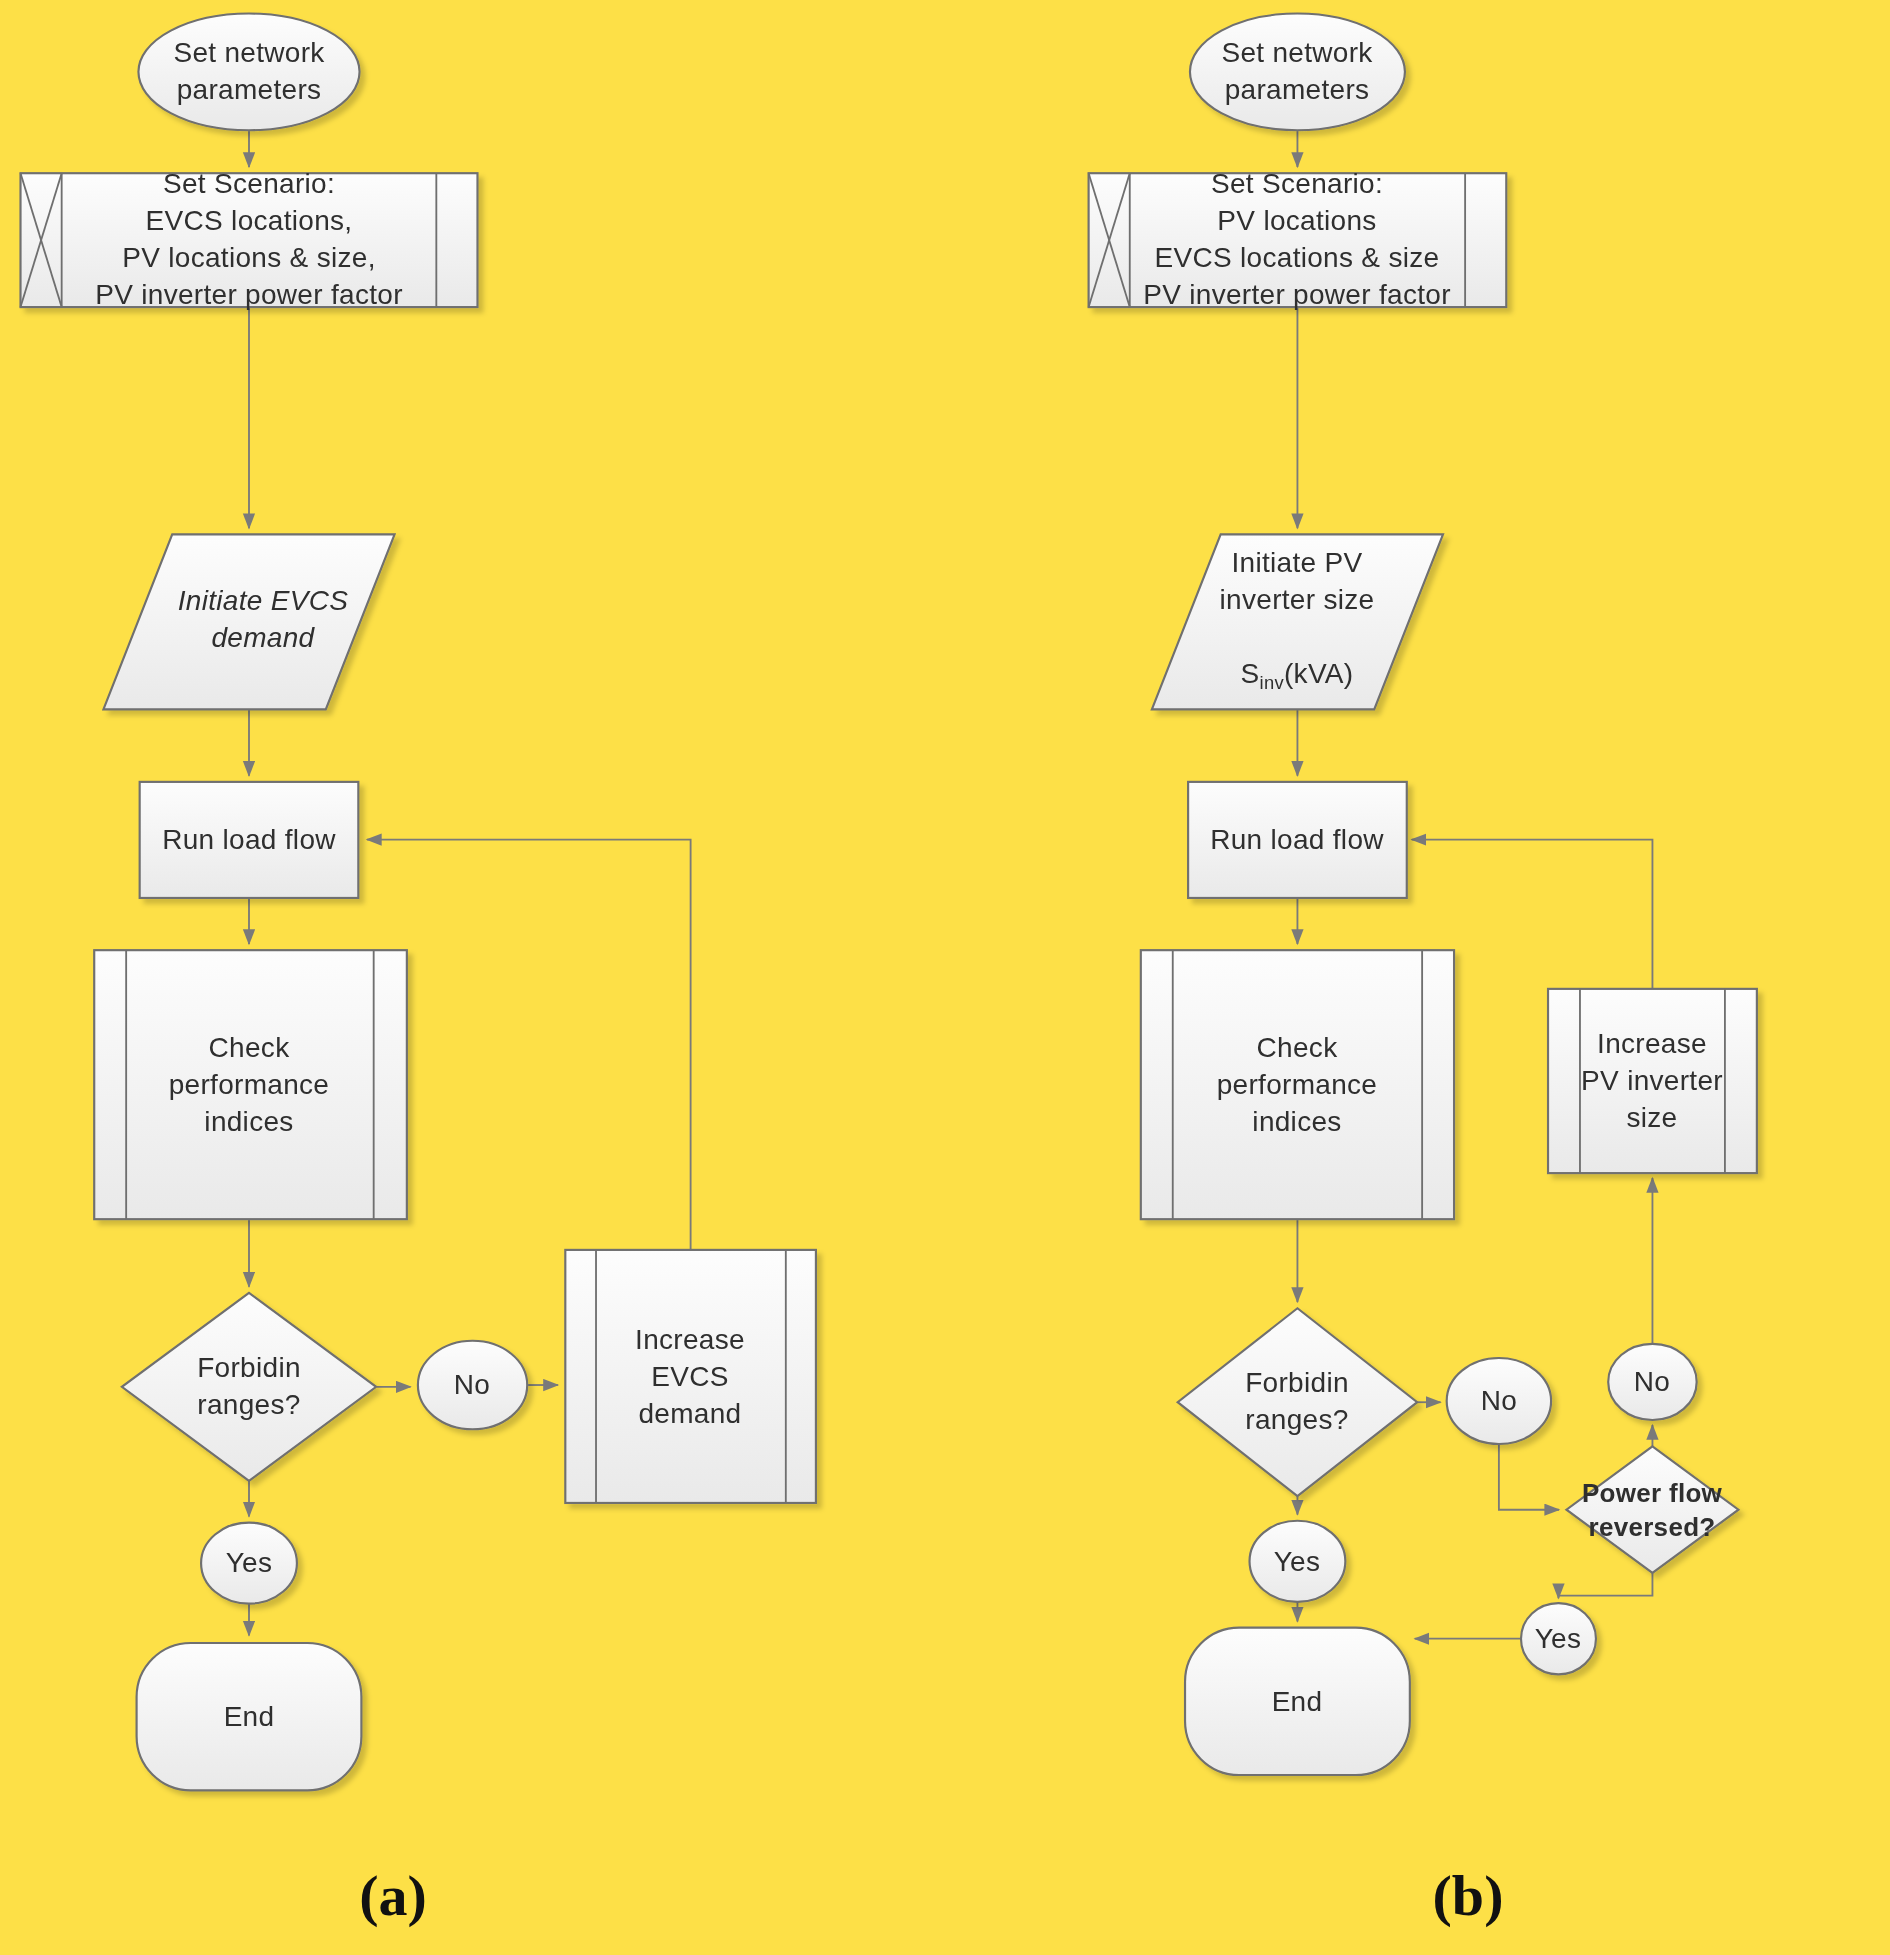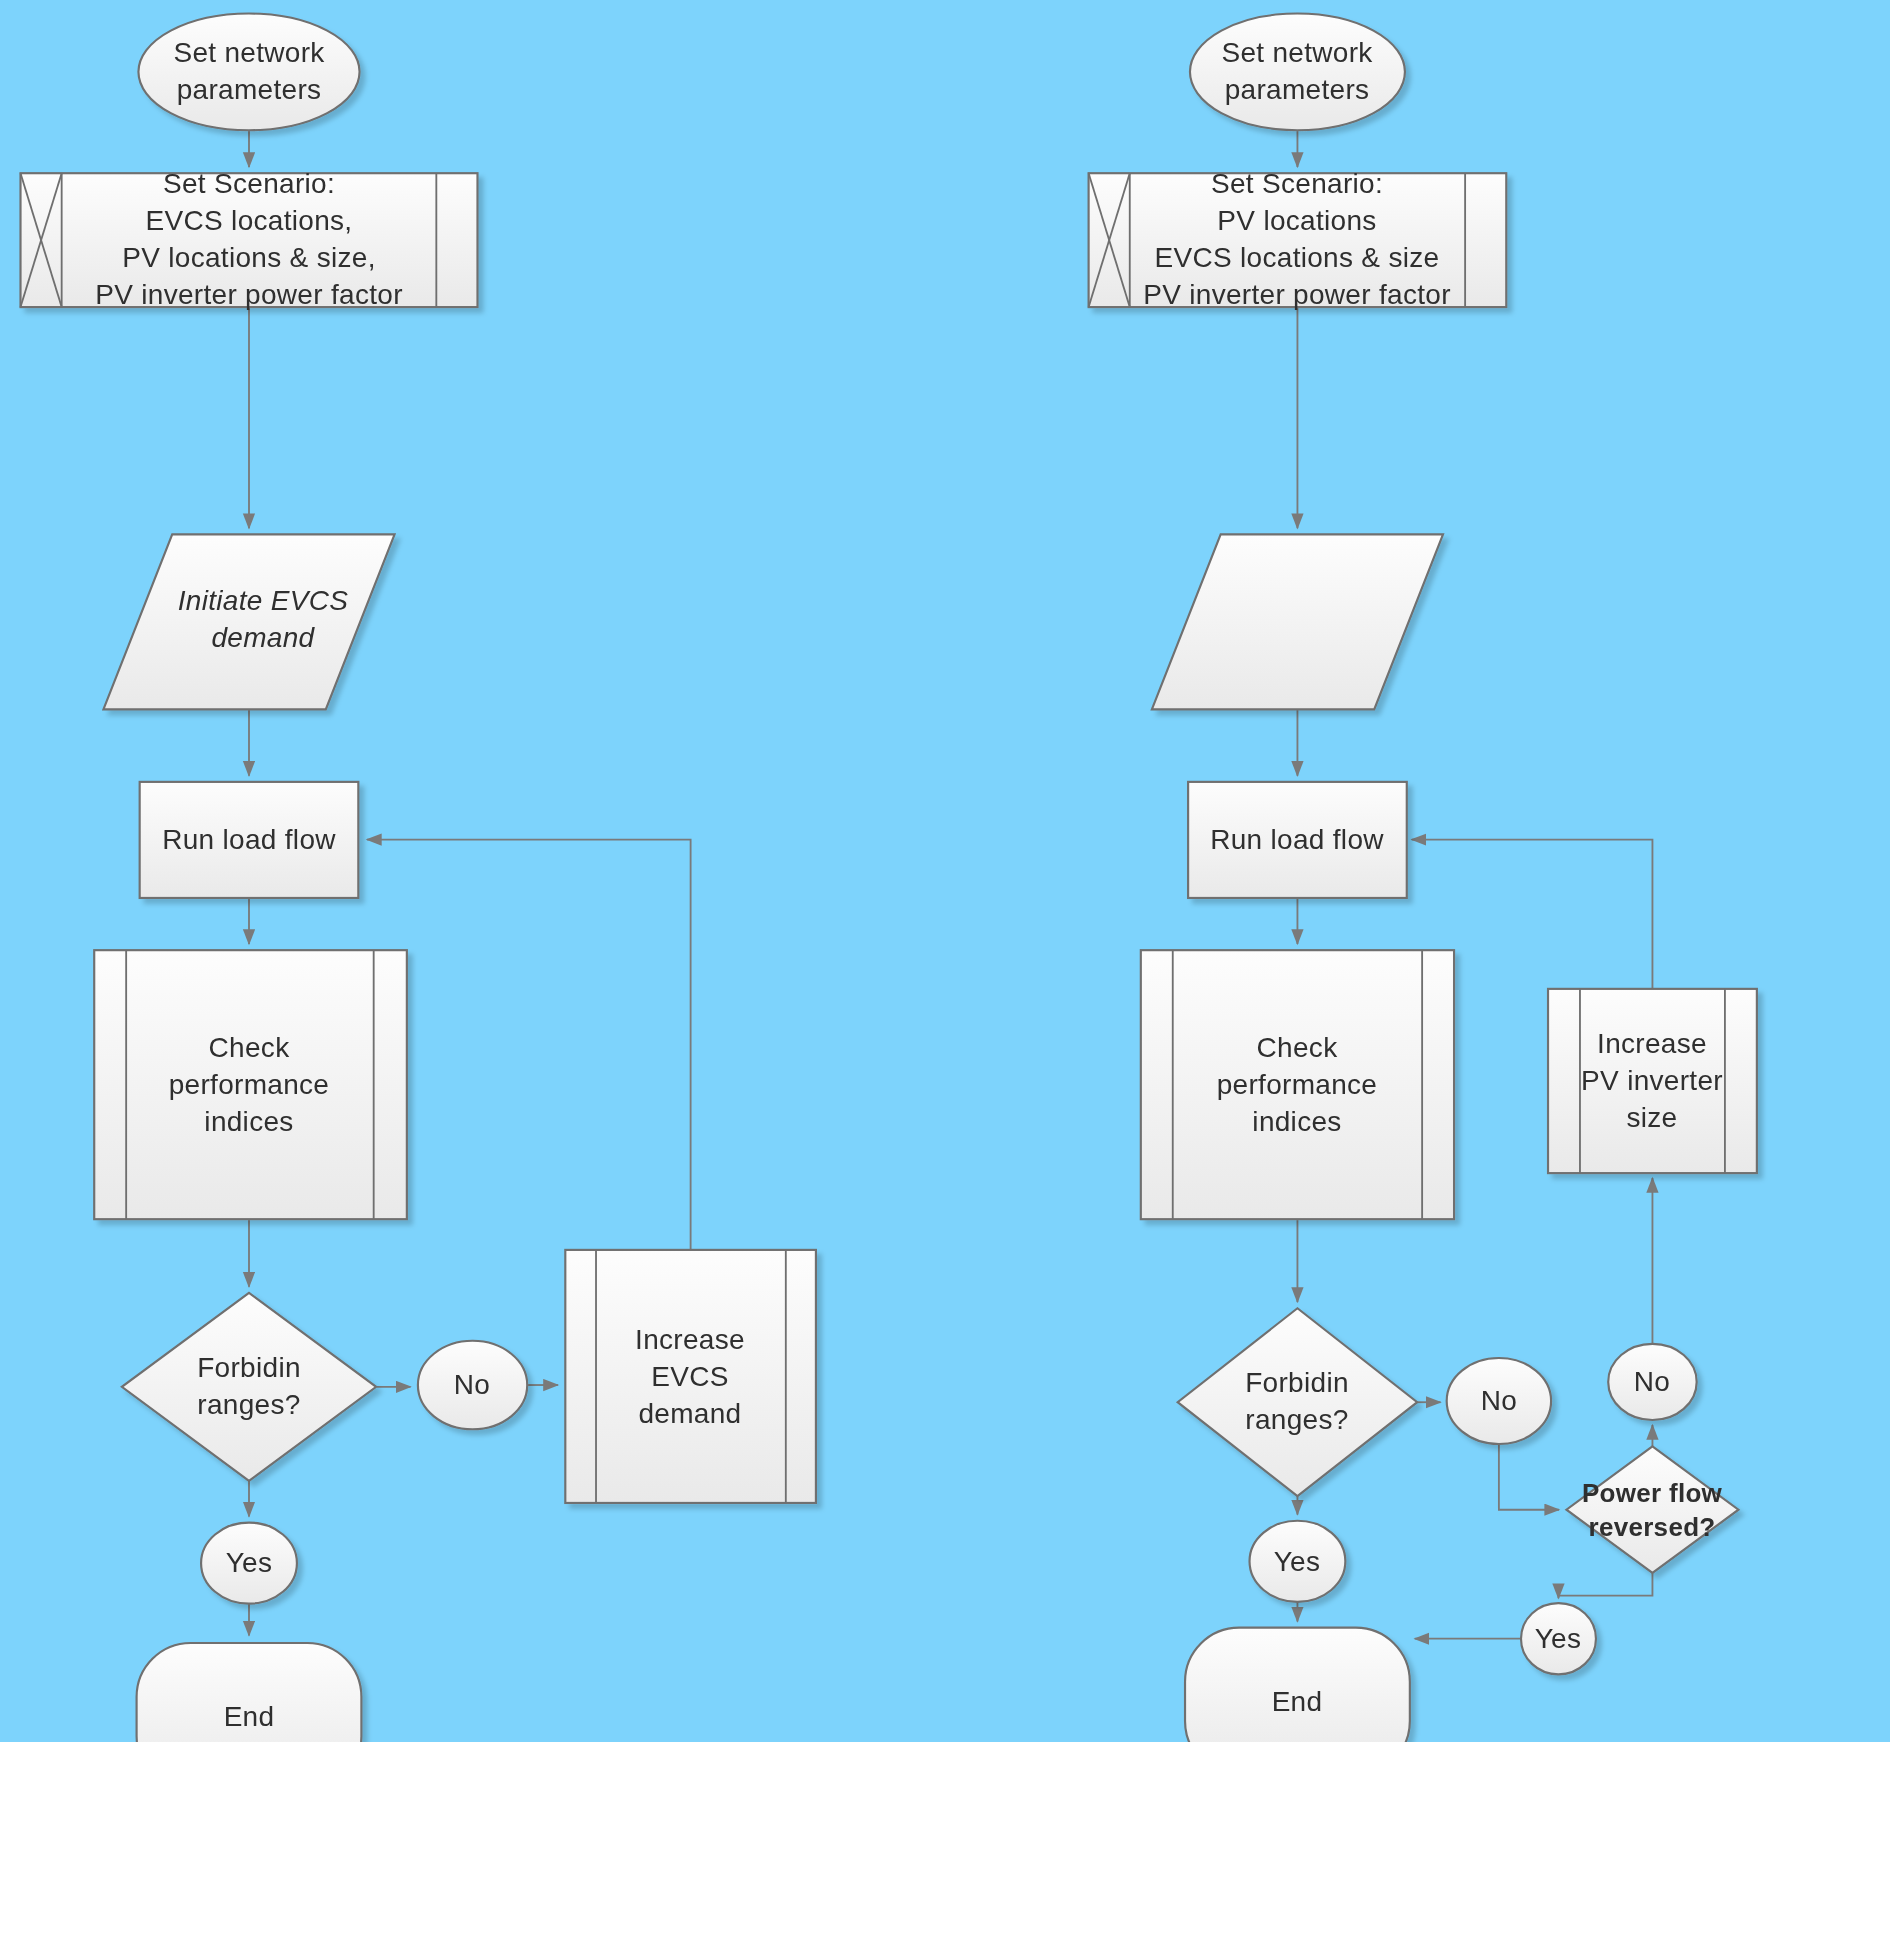--- a/index.html
+++ b/index.html
@@ -3,22 +3,22 @@
 <meta charset="utf-8">
 <style>
   :root{
     --shape-border:#6f6f6f;
     --connector:#7a7a7a;
     --text:#2f2f2f;
   }
   html,body{margin:0;padding:0;background:#ffffff;}
   #canvas{
     position:relative;
-    width:1891px;height:1742px;
-    background:#7dd3fc;
+    width:1891px;height:1955px;
+    background:#fde047;
     font-family:"Liberation Sans", sans-serif;
   }
   #shapes{position:absolute;left:0;top:0;width:1891px;height:1955px;}
   .lbl{
     position:absolute;
     transform:translate(-50%,-50%);
     white-space:pre-line;
     text-align:center;
     font-size:28px;
     line-height:1.32;
@@ -191,20 +191,25 @@
   <div class="lbl" style="left:249px;top:1563px;">Yes</div>
   <div class="lbl" style="left:249px;top:1717px;">End</div>
   <div class="caption" style="left:393px;top:1895px;">(a)</div>
 
   <div class="lbl" style="left:1297px;top:72px;">Set network
 parameters</div>
   <div class="lbl" style="left:1297px;top:240px;">Set Scenario:
 PV locations
 EVCS locations &amp; size
 PV inverter power factor</div>
+  <div class="lbl" style="left:1297px;top:620px;">
+    <span class="subline">Initiate PV
+inverter size</span>
+    <span class="subline"><span>S</span><span class="sub">inv</span><span>(kVA)</span></span>
+  </div>
   <div class="lbl" style="left:1297px;top:840px;">Run load flow</div>
   <div class="lbl" style="left:1297px;top:1085px;">Check
 performance
 indices</div>
   <div class="lbl" style="left:1297px;top:1402px;">Forbidin
 ranges?</div>
   <div class="lbl" style="left:1499px;top:1401px;">No</div>
   <div class="lbl" style="left:1652px;top:1382px;">No</div>
   <div class="lbl small" style="left:1652px;top:1510px;font-weight:bold;">Power flow
 reversed?</div>

